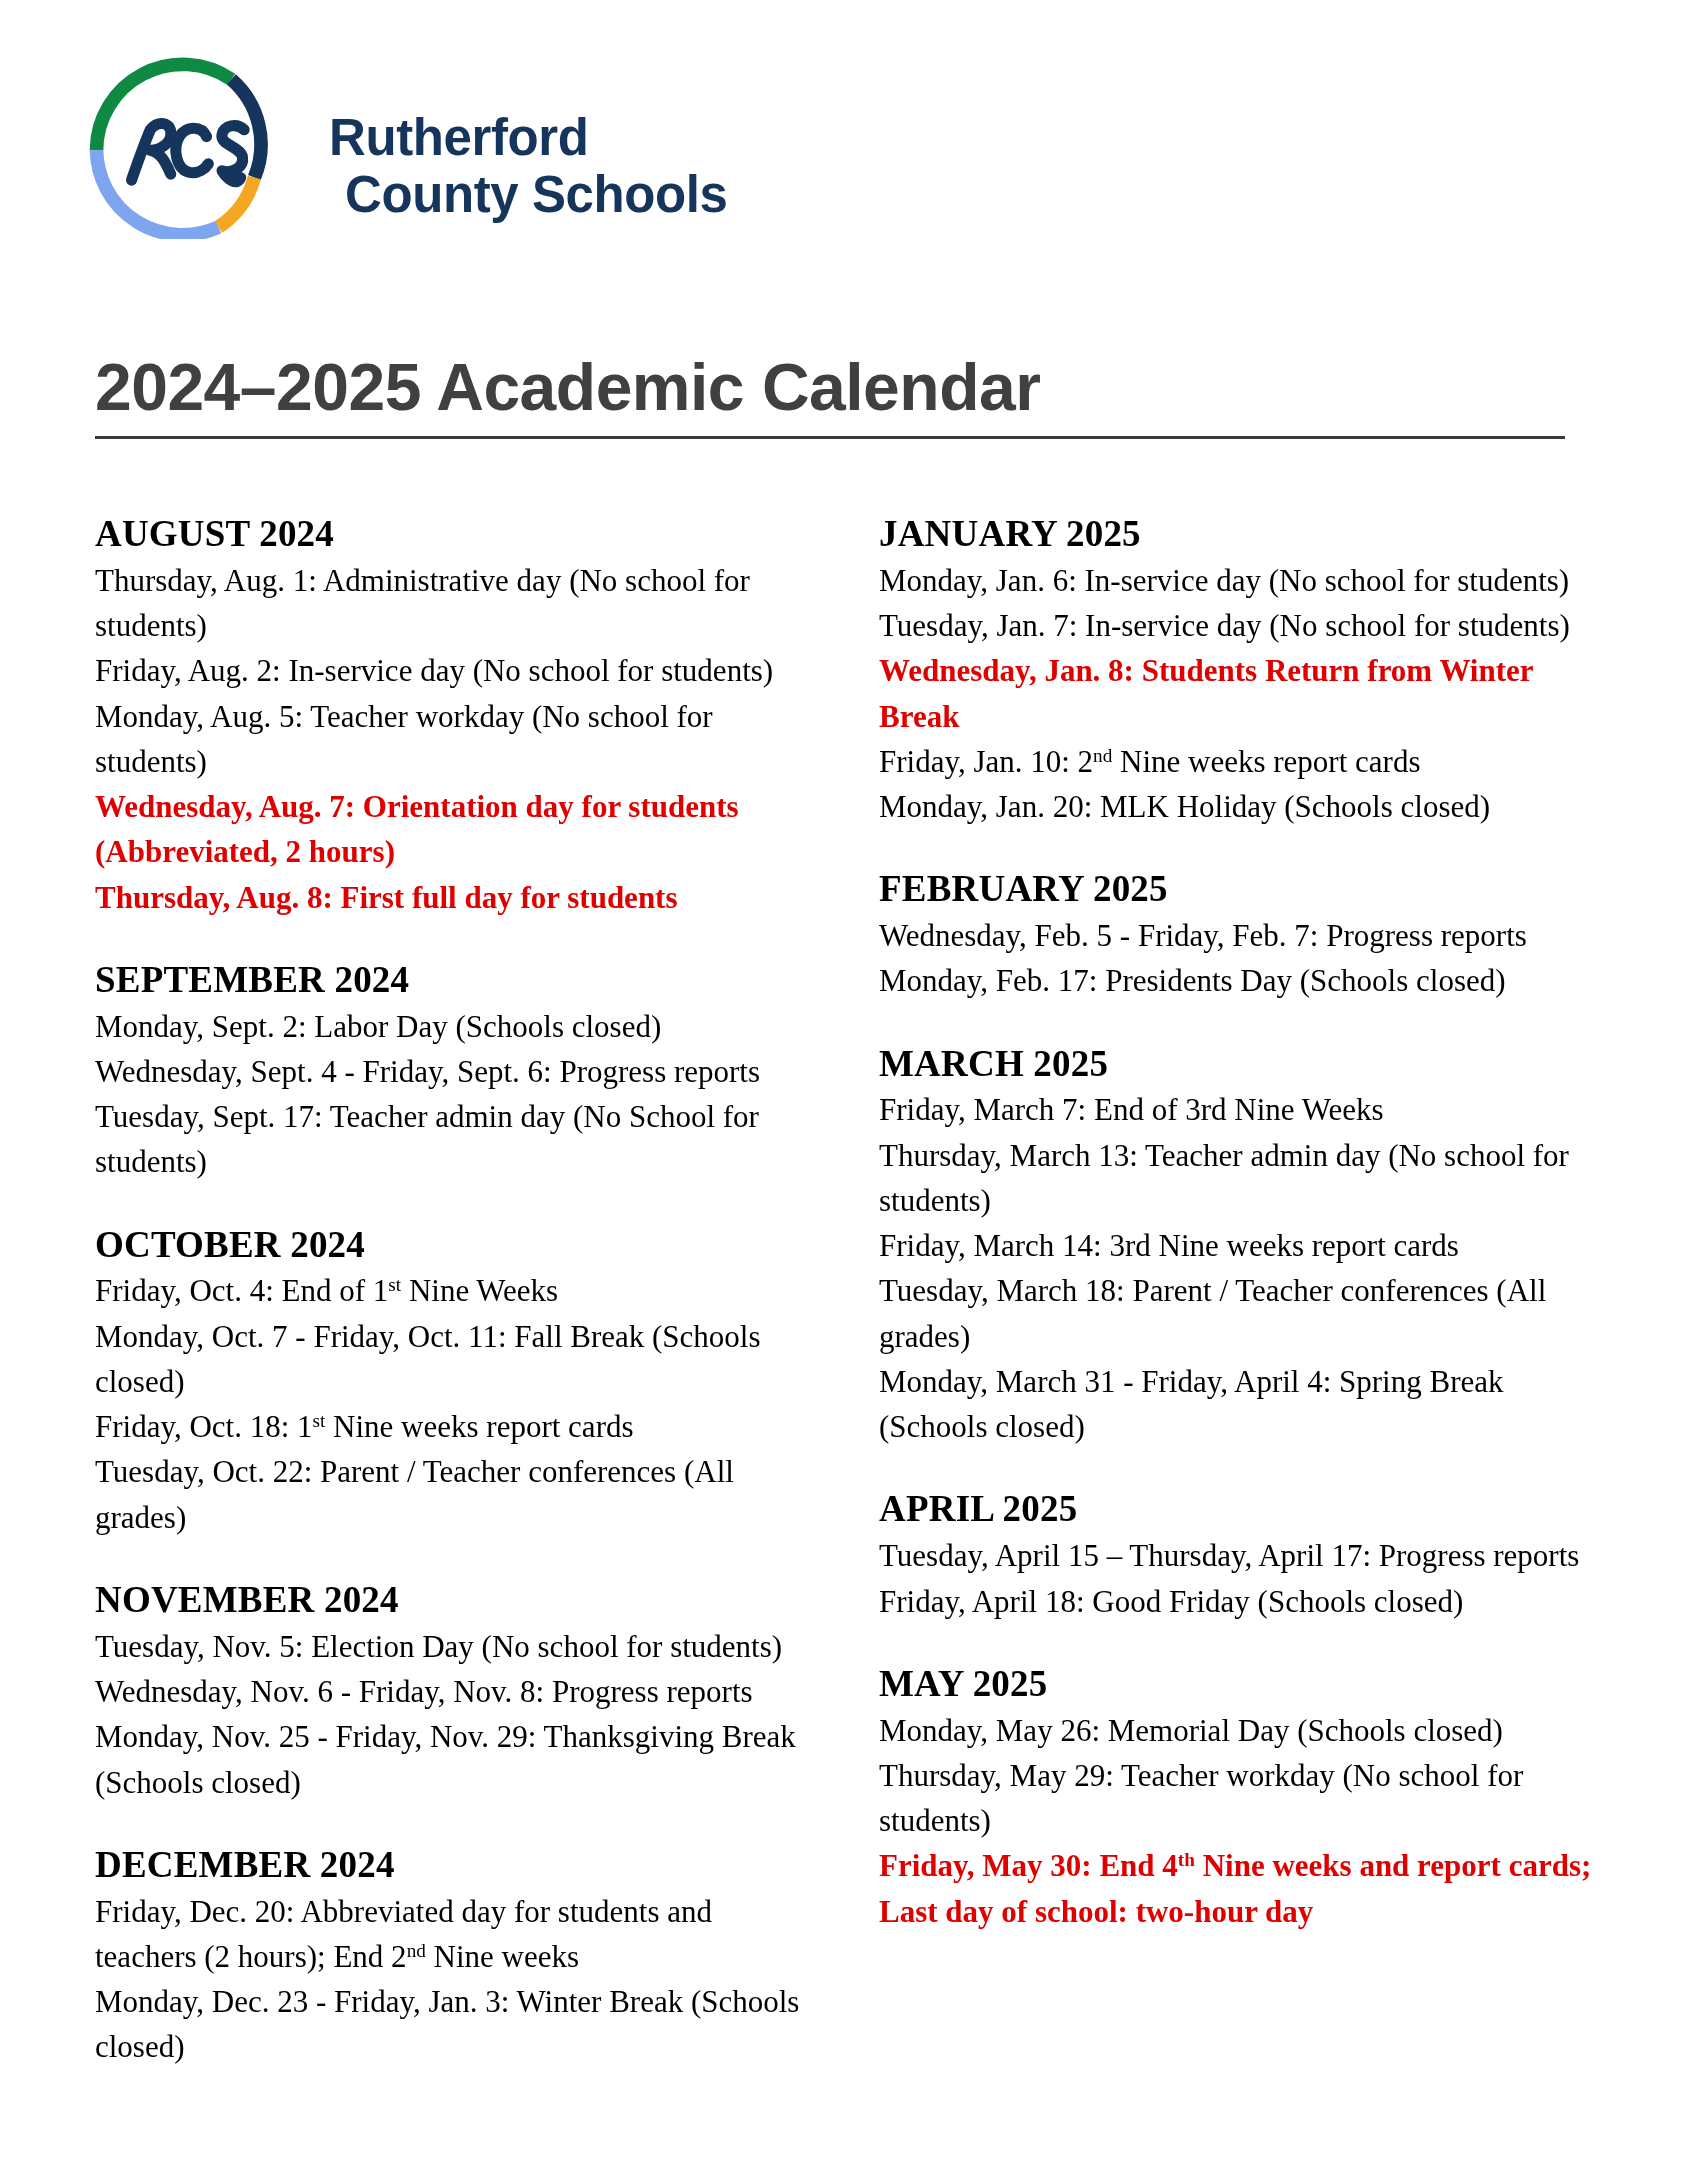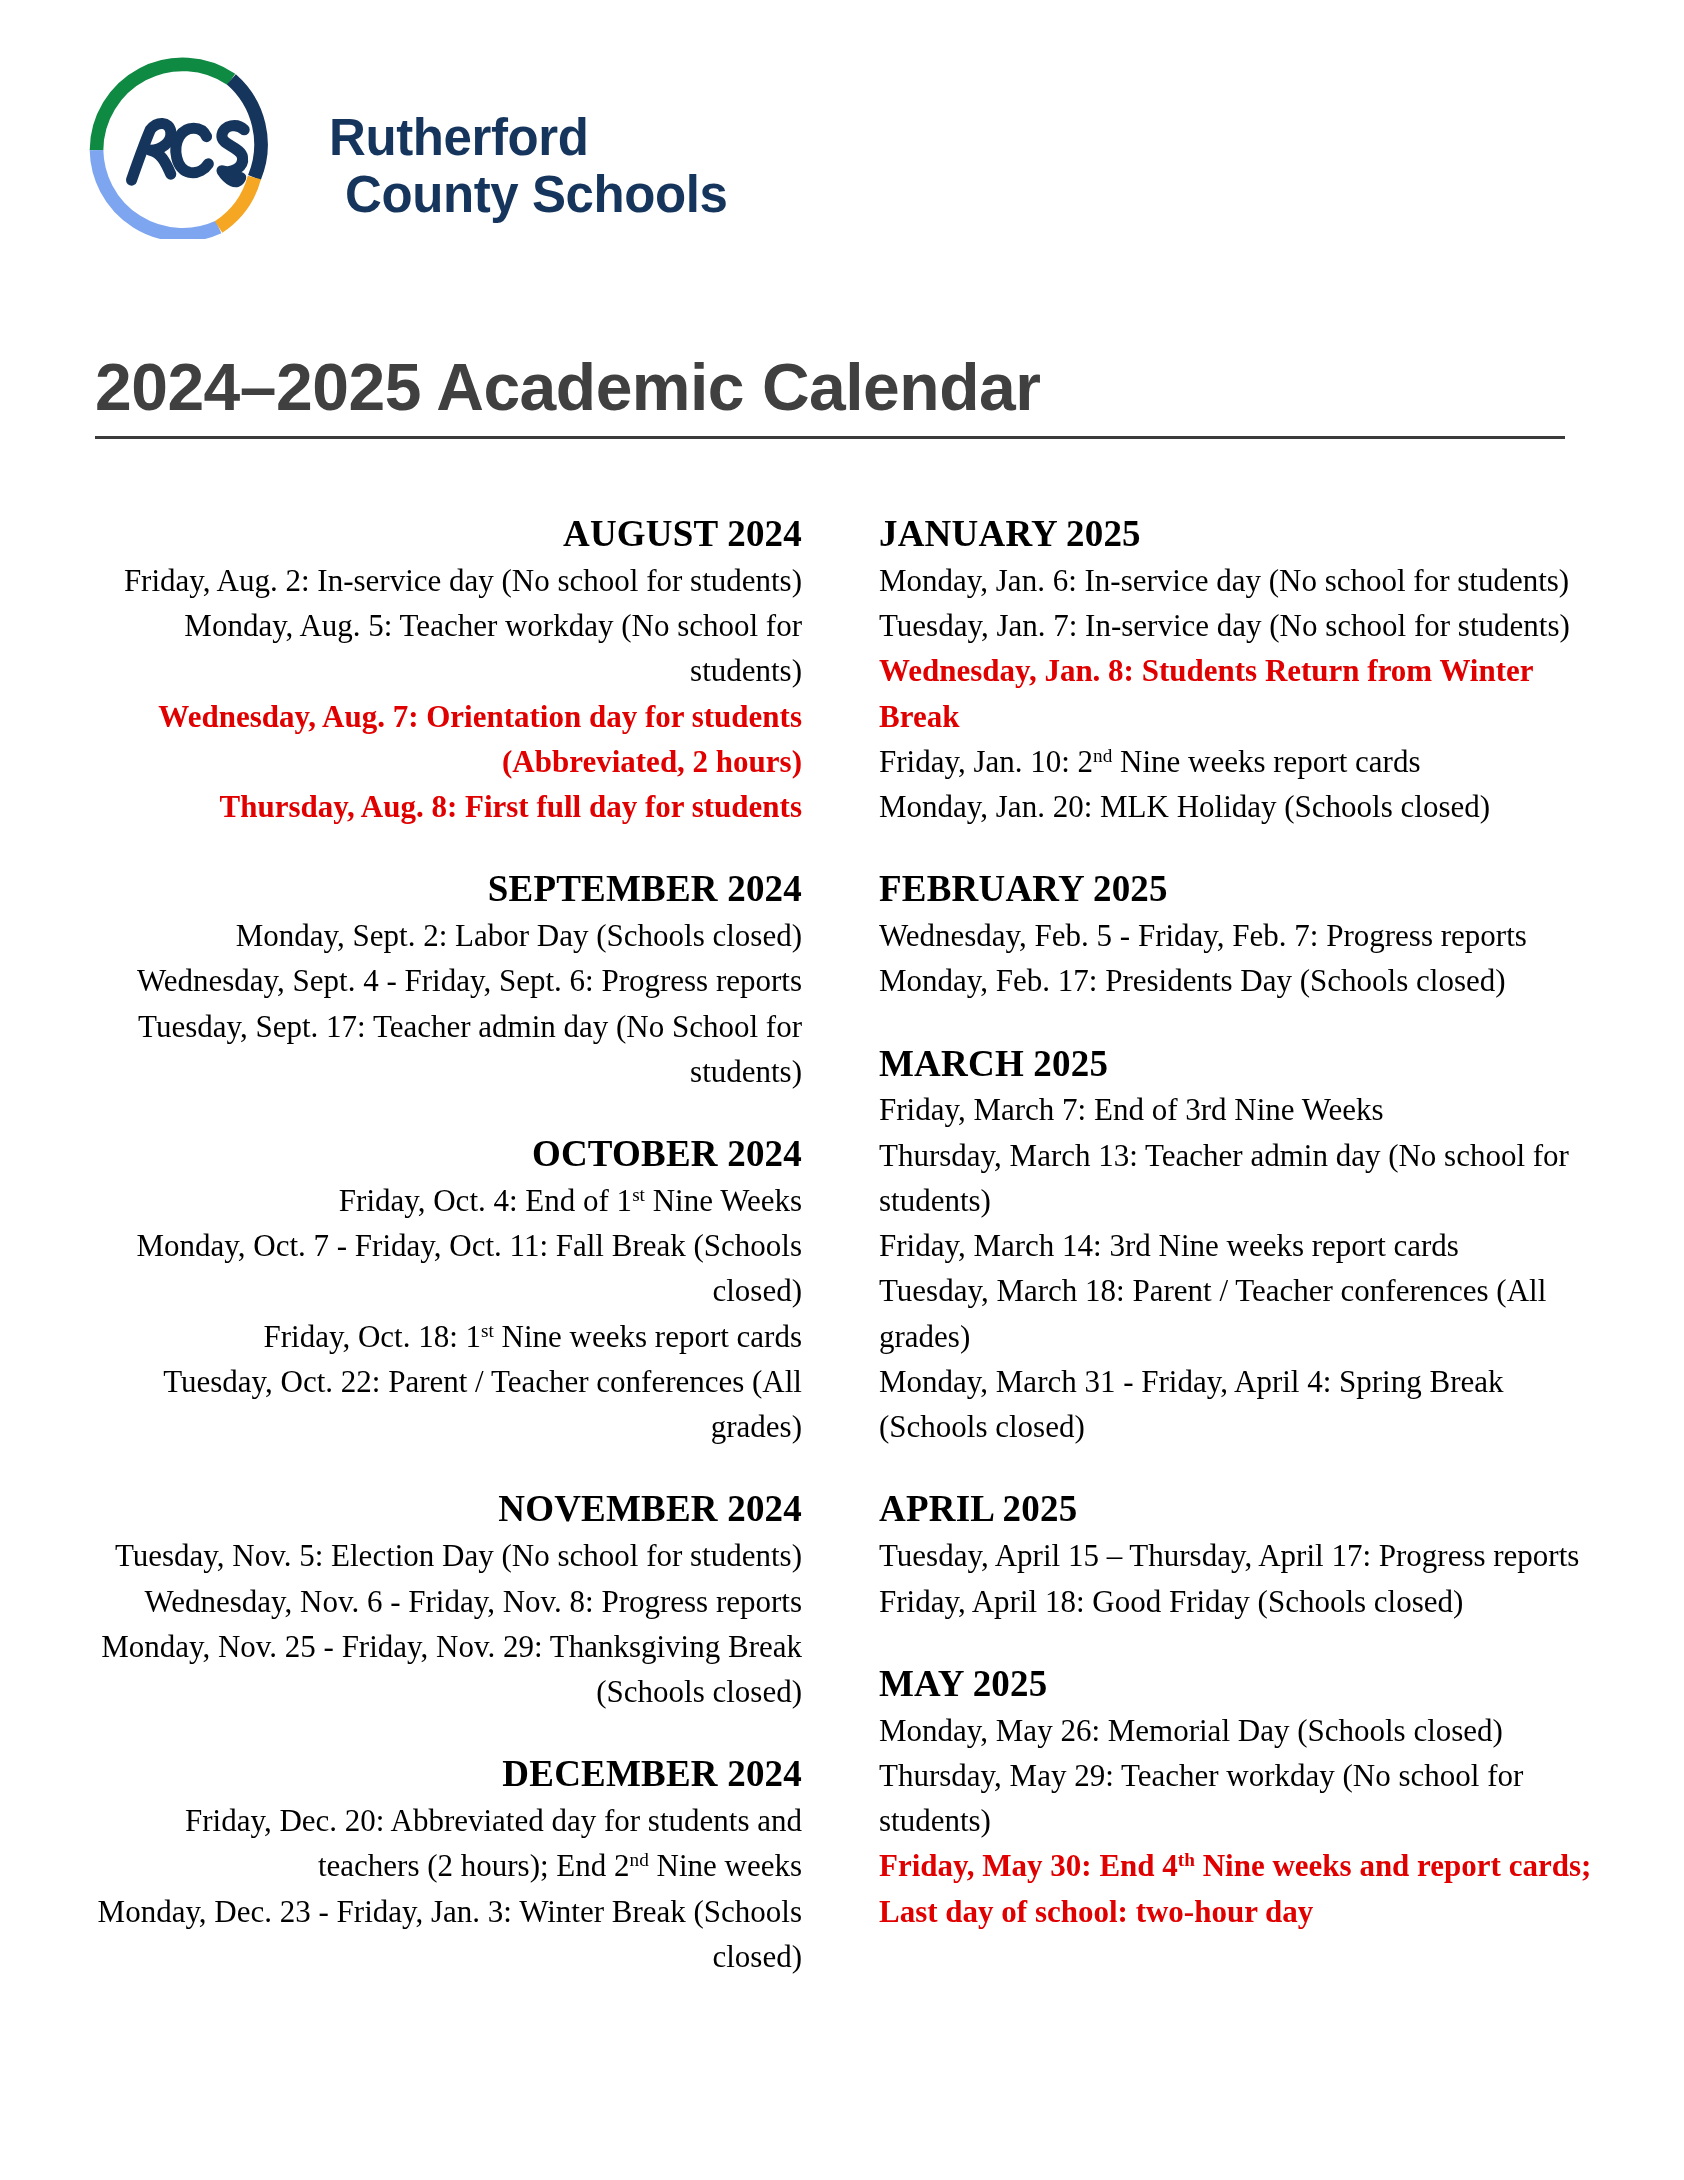--- a/index.html
+++ b/index.html
@@ -71,21 +71,21 @@
   .columns {
     position: absolute;
     left: 0;
     top: 511px;
     width: 1685px;
   }
   .col {
     position: absolute;
     top: 0;
   }
-  .col-left  { left: 95px;  width: 707px; text-align: right; }
+  .col-left  { left: 95px;  width: 707px; }
   .col-right { left: 879px; width: 724px; }
 
   .month-block { margin-bottom: 37px; }
   .month-block:last-child { margin-bottom: 0; }
 
   .month-title {
     font-family: "Liberation Serif", "DejaVu Serif", serif;
     font-weight: bold;
     font-size: 37px;
     line-height: 1.22;
@@ -144,20 +144,21 @@
 
 </div>
 
 <div class="doc-title">2024–2025 Academic Calendar</div>
 <div class="title-rule"></div>
 
 <div class="columns">
   <div class="col col-left">
       <div class="month-block">
         <div class="month-title">AUGUST 2024</div>
+        <div class="entry">Thursday, Aug. 1: Administrative day (No school for students)</div>
         <div class="entry">Friday, Aug. 2: In-service day (No school for students)</div>
         <div class="entry">Monday, Aug. 5: Teacher workday (No school for students)</div>
         <div class="entry hl">Wednesday, Aug. 7: Orientation day for students (Abbreviated, 2 hours)</div>
         <div class="entry hl">Thursday, Aug. 8: First full day for students</div>
       </div>
       <div class="month-block">
         <div class="month-title">SEPTEMBER 2024</div>
         <div class="entry">Monday, Sept. 2: Labor Day (Schools closed)</div>
         <div class="entry">Wednesday, Sept. 4 - Friday, Sept. 6: Progress reports</div>
         <div class="entry">Tuesday, Sept. 17: Teacher admin day (No School for students)</div>

